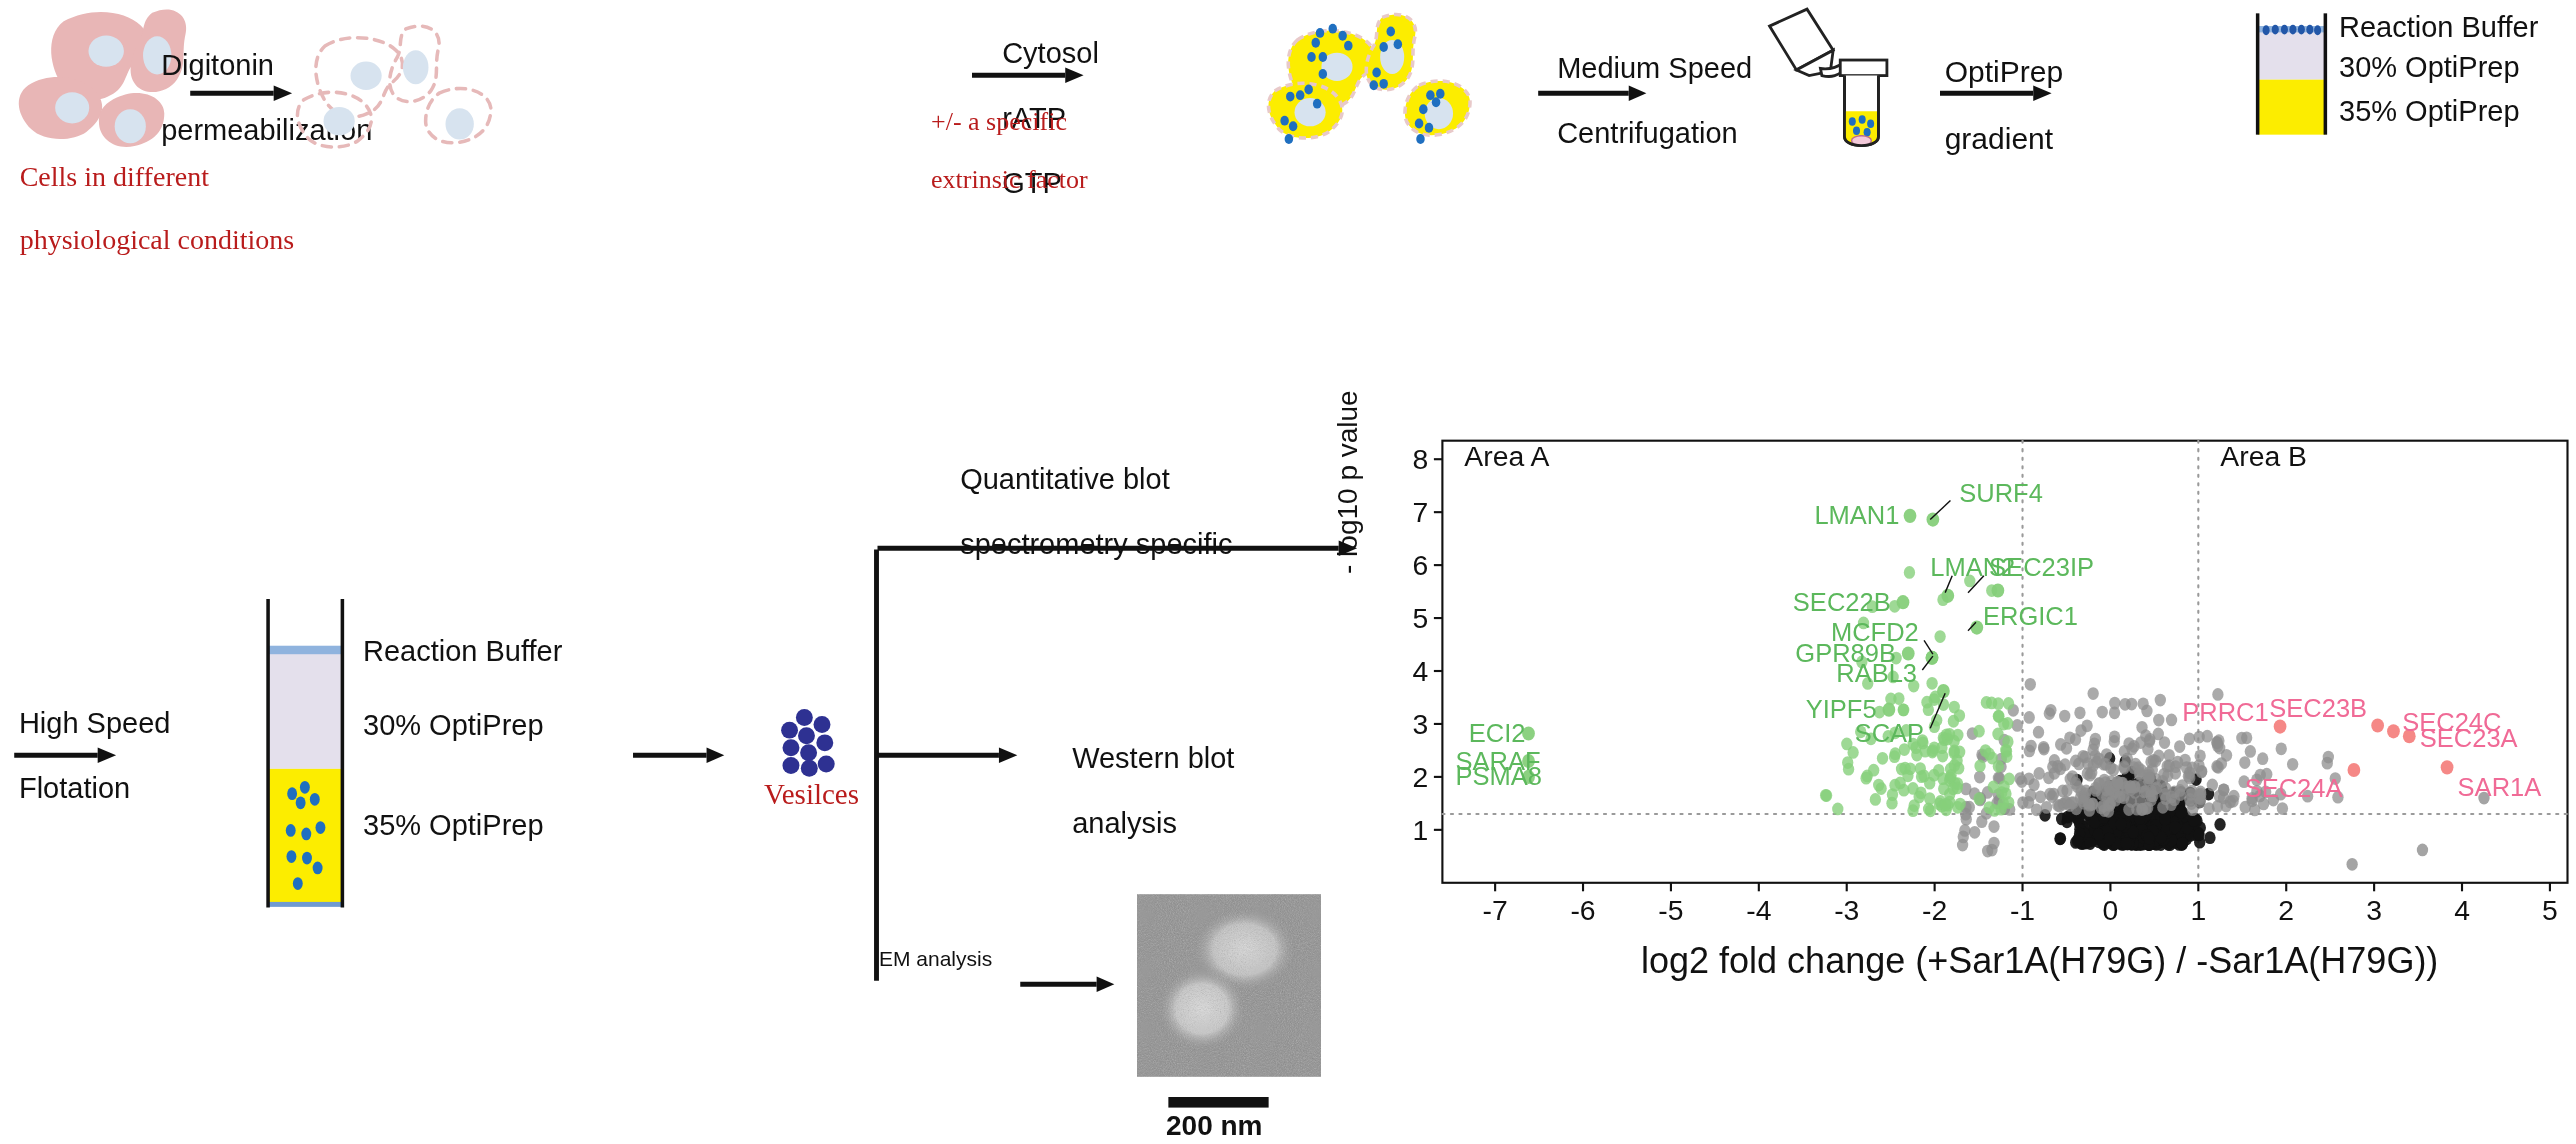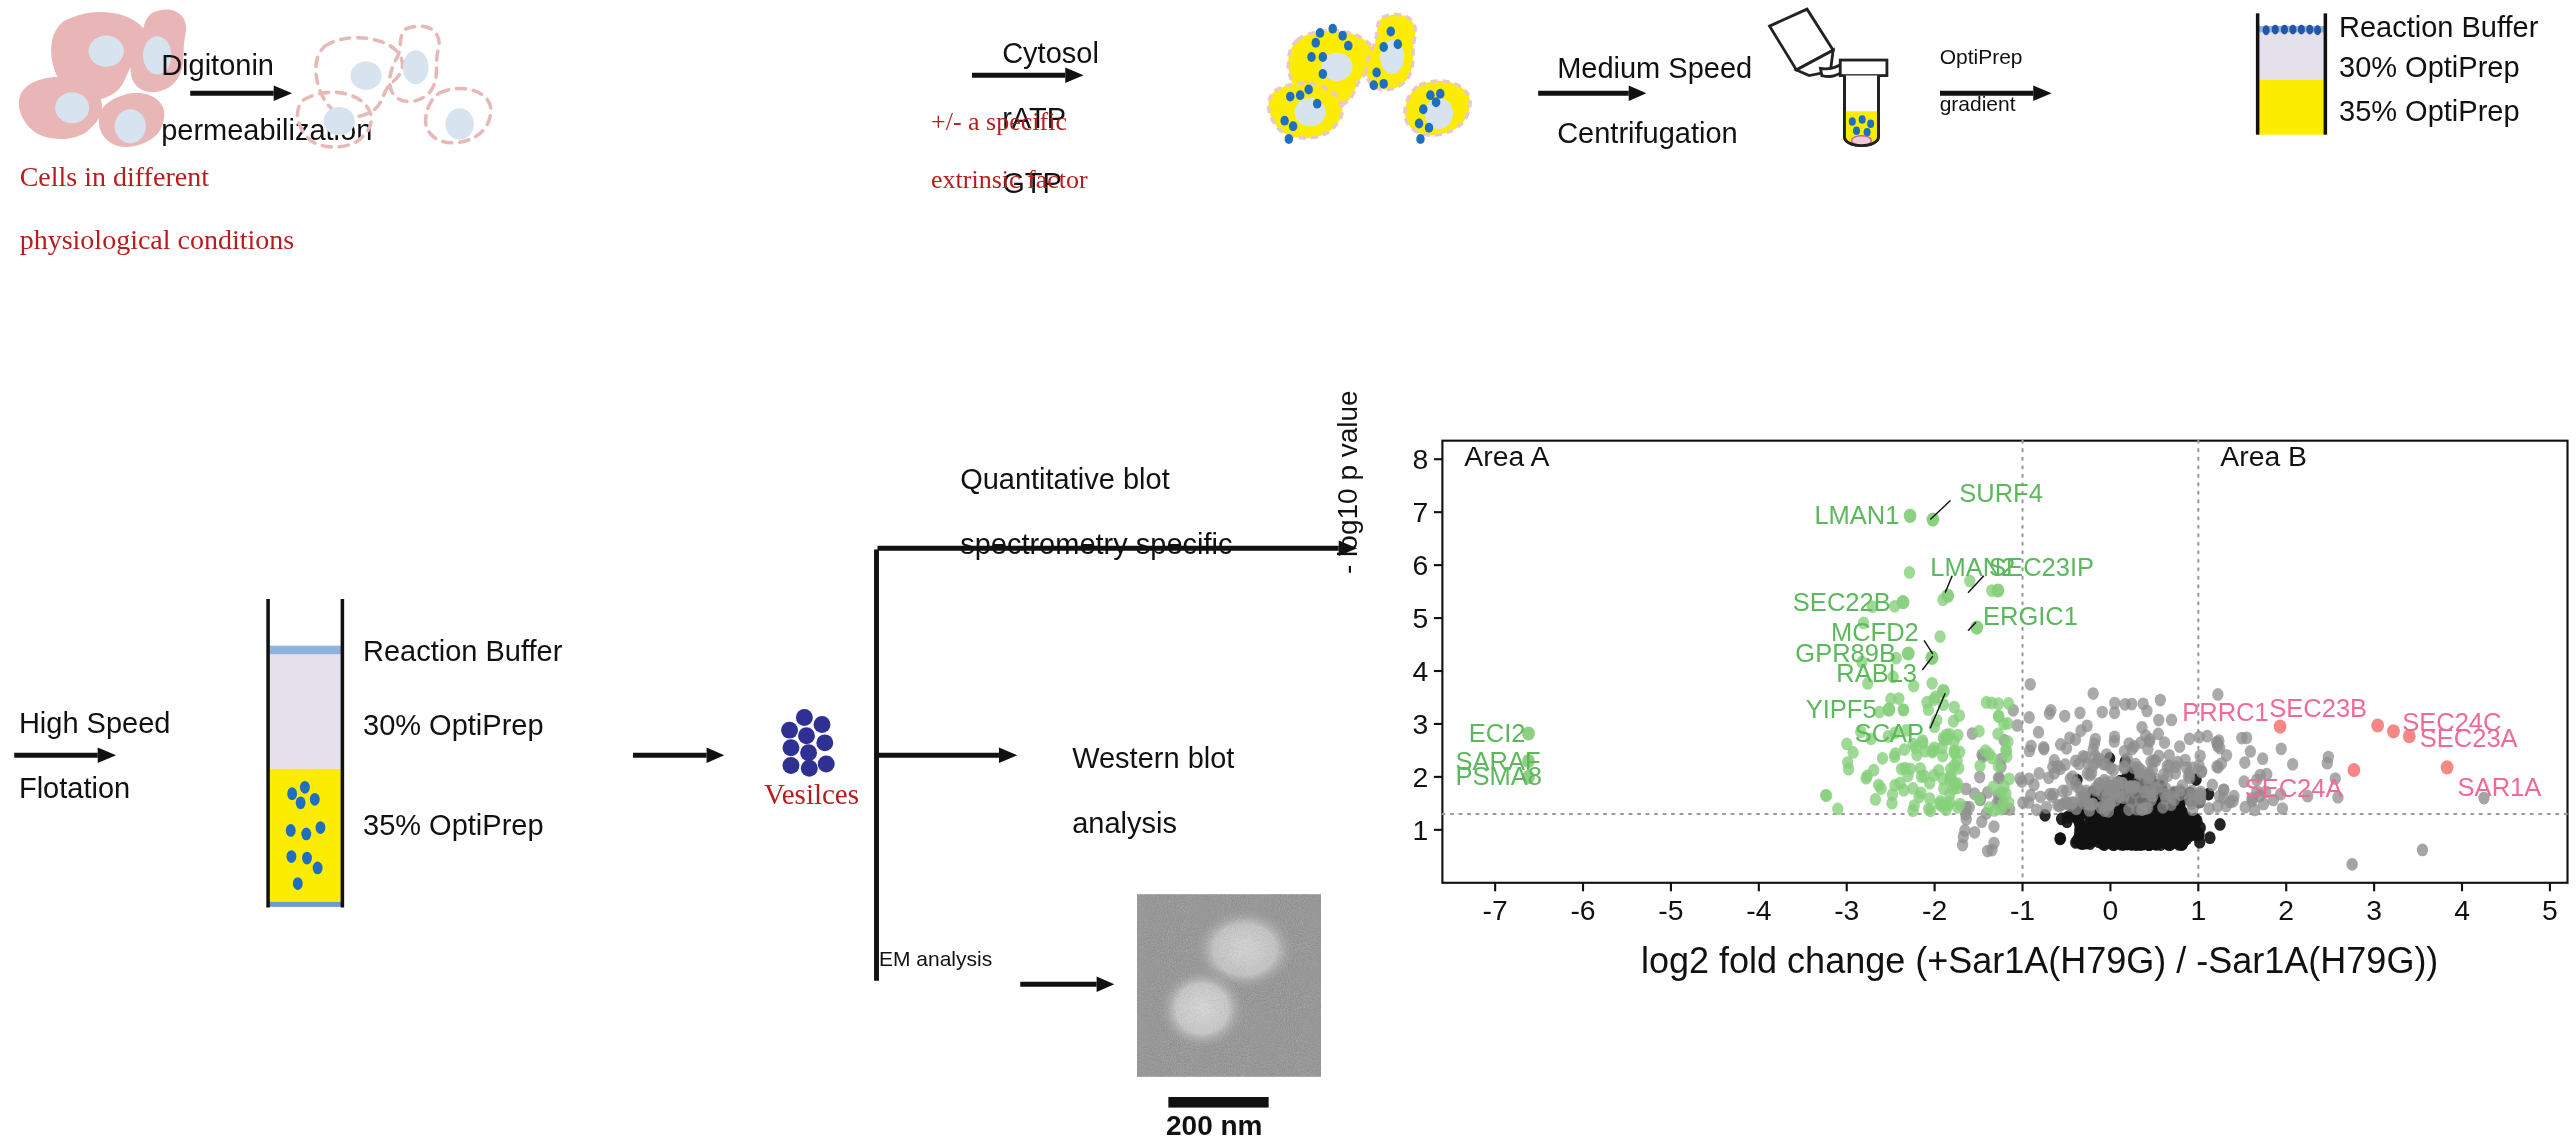--- a/index.html
+++ b/index.html
@@ -156,21 +156,21 @@
     <ellipse cx="165" cy="166" rx="5" ry="6"></ellipse>
         <ellipse cx="145" cy="176" rx="5" ry="6"></ellipse>
     <ellipse cx="160" cy="178" rx="5" ry="6"></ellipse>
         <ellipse cx="152" cy="188" rx="5" ry="6"></ellipse>
   </g>
   <ellipse cx="152" cy="190" rx="14" ry="7" fill="#f2c9d9" stroke="#b96c8c" stroke-width="2"></ellipse>
   <path d="M128 98 L128 184 C128 192 138 197 152 197 C166 197 176 192 176 184 L176 98" fill="none" stroke="#222" stroke-width="4"></path>
 </svg>
 </div>
 
-<div class="abs txt blk" style="left:1928px;top:21px;font-size:21px;">
+<div class="abs txt blk" style="left:1928px;top:21px;font-size:30px;">
   <span>OptiPrep</span><br>
   <span>gradient</span>
 </div>
 <div class="abs" style="left:1940px;top:84px;">
 <svg width="113" height="18.4" viewBox="0 0 160 26">
       <line class="arrow-line" x1="0" y1="13" x2="132" y2="13"></line>
       <polygon points="132,2 158,13 132,24" fill="#111"></polygon>
     </svg>
 </div>
 

